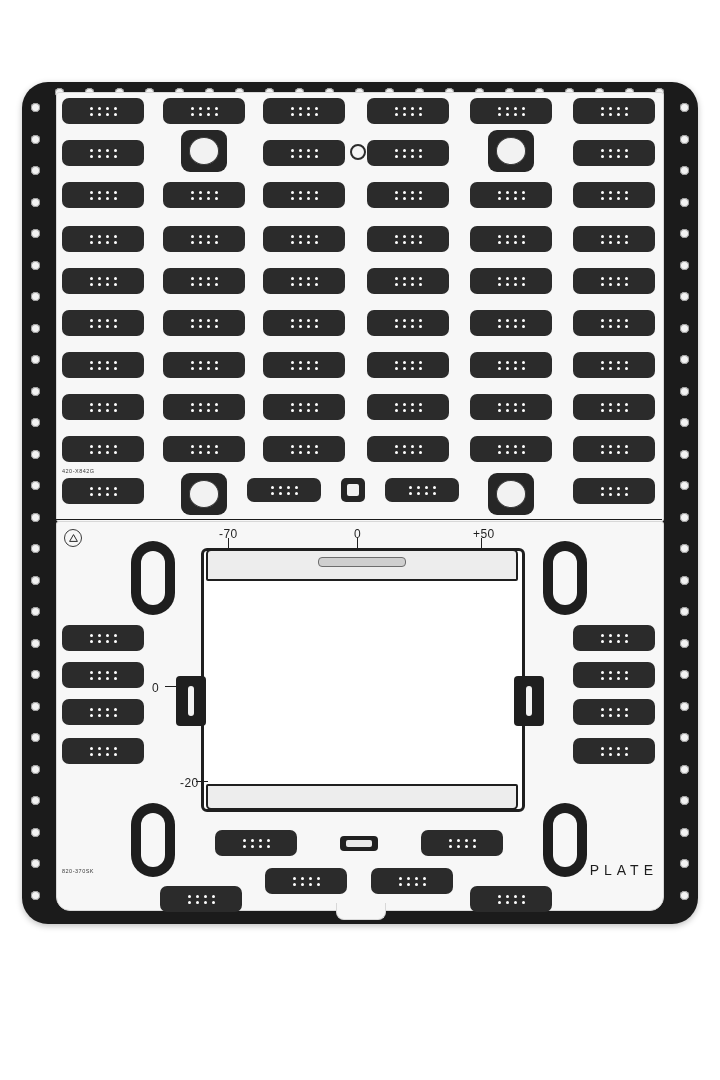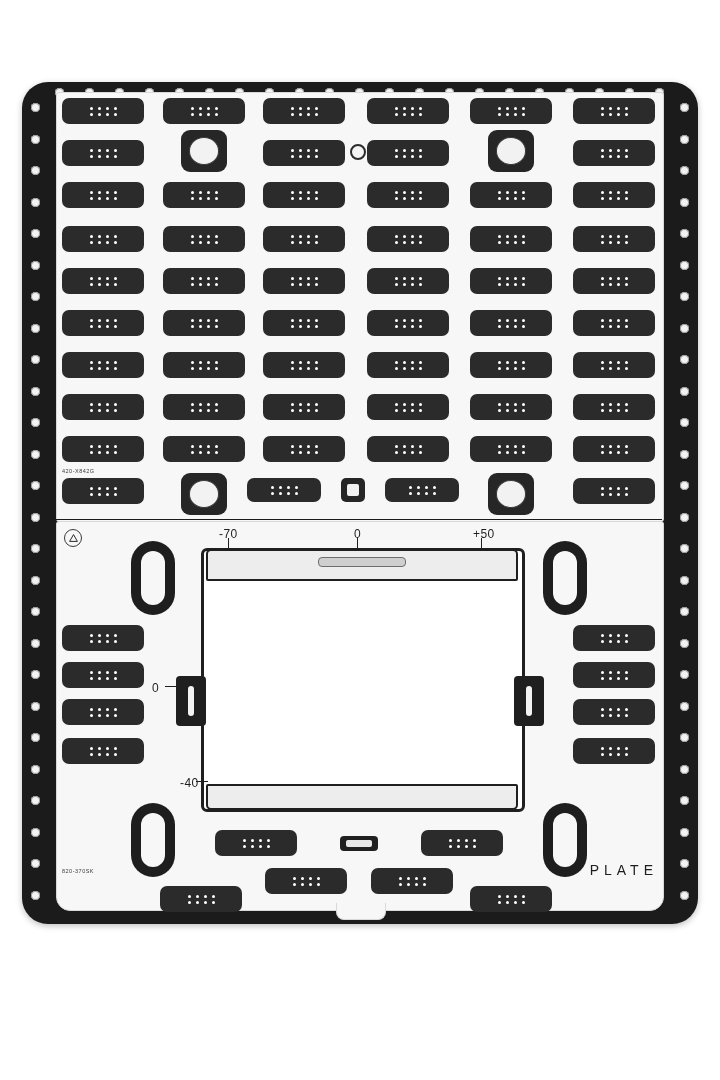--- a/index.html
+++ b/index.html
@@ -1273,21 +1273,21 @@
   <div class="tick" style="left:357px; top:538px; width:1px; height:10px;"></div>
   <div class="tick" style="left:481px; top:538px; width:1px; height:10px;"></div>
 
   <div class="lbl" style="left:219px; top:527px;">-70</div>
   <div class="lbl" style="left:354px; top:527px;">0</div>
   <div class="lbl" style="left:473px; top:527px;">+50</div>
 
   <div class="tick" style="left:165px; top:686px; width:12px; height:1px;"></div>
   <div class="tick" style="left:196px; top:781px; width:12px; height:1px;"></div>
   <div class="lbl" style="left:152px; top:681px;">0</div>
-  <div class="lbl" style="left:180px; top:776px;">-40</div>
+  <div class="lbl" style="left:180px; top:776px;">-20</div>
 
   <div class="tri-mark">
     <svg width="9" height="8" viewBox="0 0 9 8" aria-hidden="true">
       <polygon points="4.5,0.6 8.4,7.4 0.6,7.4" fill="none" stroke="#2a2a2a" stroke-width="1"></polygon>
     </svg>
   </div>
 
   <div class="code" style="left:62px; top:468px;">420-X842G</div>
   <div class="code" style="left:62px; top:868px;">820-370SK</div>
 

